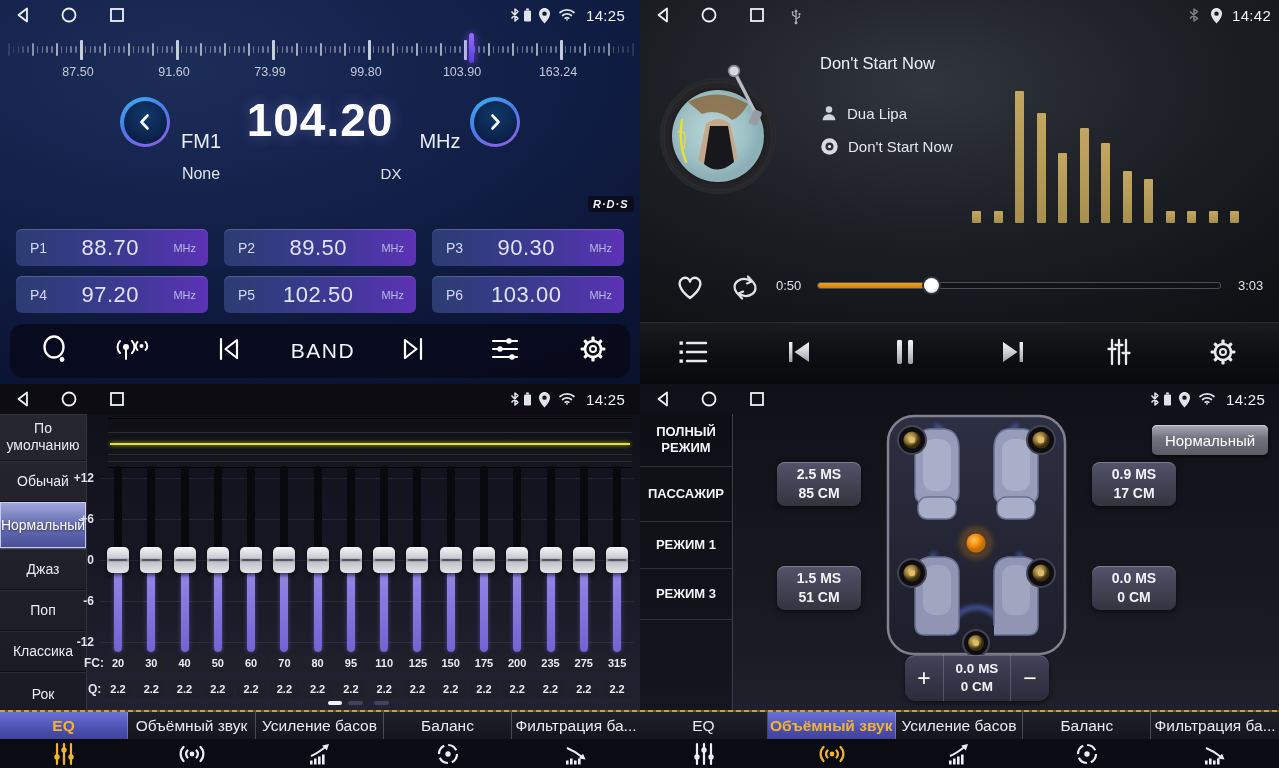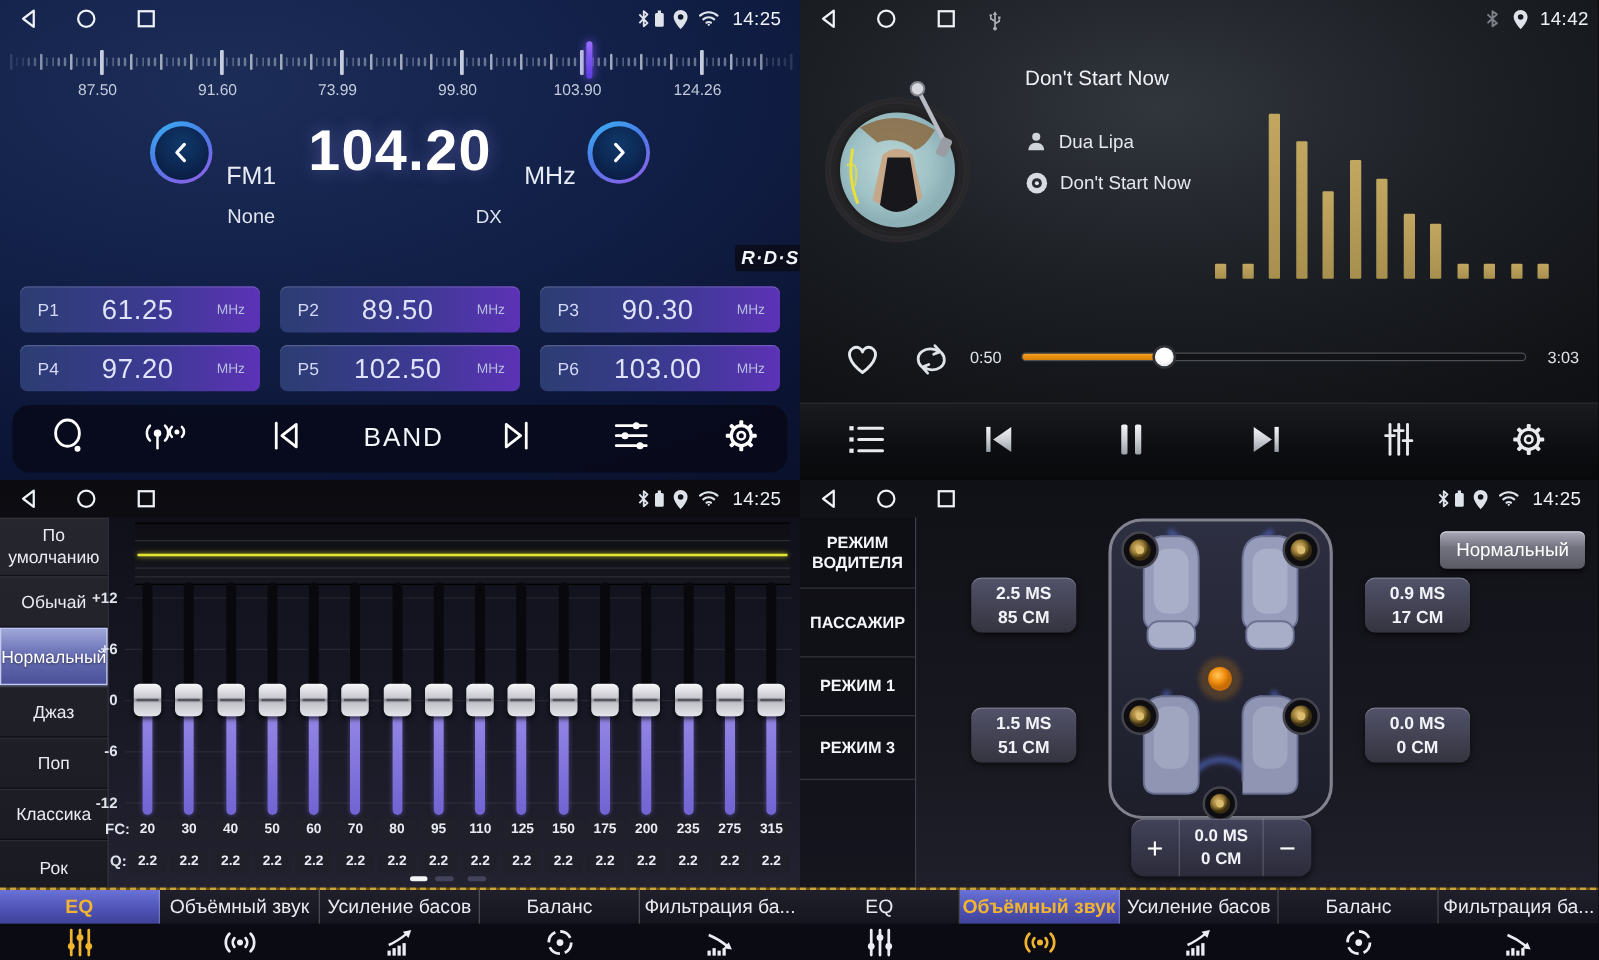--- a/index.html
+++ b/index.html
@@ -28,21 +28,21 @@
     background:linear-gradient(180deg,#9a6cff,#5a3ce0);box-shadow:0 0 8px #7a54f0;}
   .circle-btn{position:absolute;width:50px;height:50px;border-radius:50%;
     background:linear-gradient(150deg,#39b4f2 0%,#4a7ae8 45%,#9a5ce8 100%);cursor:pointer;}
   .circle-btn .inner{position:absolute;left:3.5px;top:3.5px;width:43px;height:43px;border-radius:50%;
     background:radial-gradient(circle at 50% 35%,#10396b 0%,#0a1d44 80%);display:flex;align-items:center;justify-content:center;}
   .freq-big{position:absolute;font-size:46px;font-weight:bold;color:#fff;letter-spacing:1px;text-align:center;
     text-shadow:0 0 14px rgba(160,150,255,.35);}
   .lbl-band{position:absolute;font-size:20px;color:#e8ecf4;text-align:center;}
   .lbl-sub{position:absolute;font-size:16px;color:#dfe4ee;text-align:center;}
   .rds{position:absolute;background:rgba(10,12,22,.85);border-radius:3px;color:#f2f4f8;
-    font-size:15px;font-weight:bold;font-style:italic;padding:2px 5px;letter-spacing:1px;}
+    font-size:11px;font-weight:bold;font-style:italic;padding:2px 5px;letter-spacing:1px;}
   .presets{position:absolute;left:16px;top:229px;display:grid;grid-template-columns:repeat(3,192px);
     grid-auto-rows:37px;column-gap:16px;row-gap:10px;}
   .preset{display:flex;align-items:center;border-radius:6px;cursor:pointer;
     background:linear-gradient(90deg,#2c3d72 0%,#3c3a92 55%,#5c32b6 100%);
     box-shadow:inset 0 1px 0 rgba(255,255,255,.18);}
   .preset .pid{font-size:14px;color:#d4d9f7;margin-left:14px;}
   .preset .pfreq{flex:1;text-align:center;font-size:22px;color:#dfe3fb;letter-spacing:.5px;}
   .preset .punit{font-size:11px;color:#b6bcdf;margin-right:12px;}
   .radio-toolbar{position:absolute;left:10px;top:324px;width:620px;height:54px;border-radius:14px;
     background:rgba(7,9,24,.8);}
@@ -299,21 +299,21 @@
         <div class="tick" style="left:627.2px;top:12px;width:1.6px;height:7px;opacity:0.14"></div>
         <div class="tick" style="left:632.0px;top:9px;width:2px;height:13px;opacity:0.15"></div>
       </div>
     <div class="dial-indicator" style="left:469px;top:33px"></div>
     <div class="abs" id="dial-labels" style="left:0;top:65px;width:552px;height:16px">
         <div class="dial-label" style="left:50px">87.50</div>
         <div class="dial-label" style="left:146px">91.60</div>
         <div class="dial-label" style="left:242px">73.99</div>
         <div class="dial-label" style="left:338px">99.80</div>
         <div class="dial-label" style="left:434px">103.90</div>
-        <div class="dial-label" style="left:530px">124.26</div>
+        <div class="dial-label" style="left:530px">163.24</div>
       </div>
 
     <div class="circle-btn" style="left:120px;top:97px">
       <div class="inner">
           <svg width="20" height="20" viewBox="0 0 20 20">
             <path d="M12.5 3.5 L6.5 10 L12.5 16.5" fill="none" stroke="#fff" stroke-width="2.6" stroke-linecap="round" stroke-linejoin="round"></path>
           </svg>
         </div>
     </div>
     <div class="lbl-band" style="left:170px;top:130px;width:62px">FM1</div>
@@ -327,21 +327,21 @@
             <path d="M7.5 3.5 L13.5 10 L7.5 16.5" fill="none" stroke="#fff" stroke-width="2.6" stroke-linecap="round" stroke-linejoin="round"></path>
           </svg>
         </div>
     </div>
 
     <div class="rds" style="left:588px;top:196px">R·D·S</div>
 
     <div class="presets" id="radio-presets">
         <div class="preset">
      <span class="pid">P1</span>
-     <span class="pfreq">61.25</span>
+     <span class="pfreq">88.70</span>
      <span class="punit">MHz</span>
    </div>
         <div class="preset">
      <span class="pid">P2</span>
      <span class="pfreq">89.50</span>
      <span class="punit">MHz</span>
    </div>
         <div class="preset">
      <span class="pid">P3</span>
      <span class="pfreq">90.30</span>
@@ -884,21 +884,21 @@
         <svg width="18" height="15" viewBox="0 0 18 14" fill="none" stroke="#dfe3ea" stroke-width="1.7" stroke-linecap="round">
             <path d="M2 5 a10.5 10.5 0 0 1 14 0"></path>
             <path d="M4.6 8 a6.6 6.6 0 0 1 8.8 0"></path>
             <path d="M7.2 10.7 a3.2 3.2 0 0 1 3.6 0"></path>
             <circle cx="9" cy="12.3" r=".9" fill="#dfe3ea" stroke="none"></circle>
           </svg></span>
       <span class="sb-time" style="left:586px">14:25</span>
     </div>
 
     <div class="sf-side" id="sf-modes">
-        <div class="sf-item" style="height:56px">РЕЖИМ ВОДИТЕЛЯ</div>
+        <div class="sf-item" style="height:52px">ПОЛНЫЙ РЕЖИМ</div>
         <div class="sf-item" style="height:54px">ПАССАЖИР</div>
         <div class="sf-item" style="height:46px">РЕЖИМ 1</div>
         <div class="sf-item" style="height:50px">РЕЖИМ 3</div>
       </div>
 
     <div class="profilebtn">Нормальный</div>
 
     <svg class="abs" style="left:245px;top:29px" width="183" height="244" viewBox="0 0 183 244">
       <defs>
         <linearGradient id="cabG" x1="0" y1="0" x2="0" y2="1">

